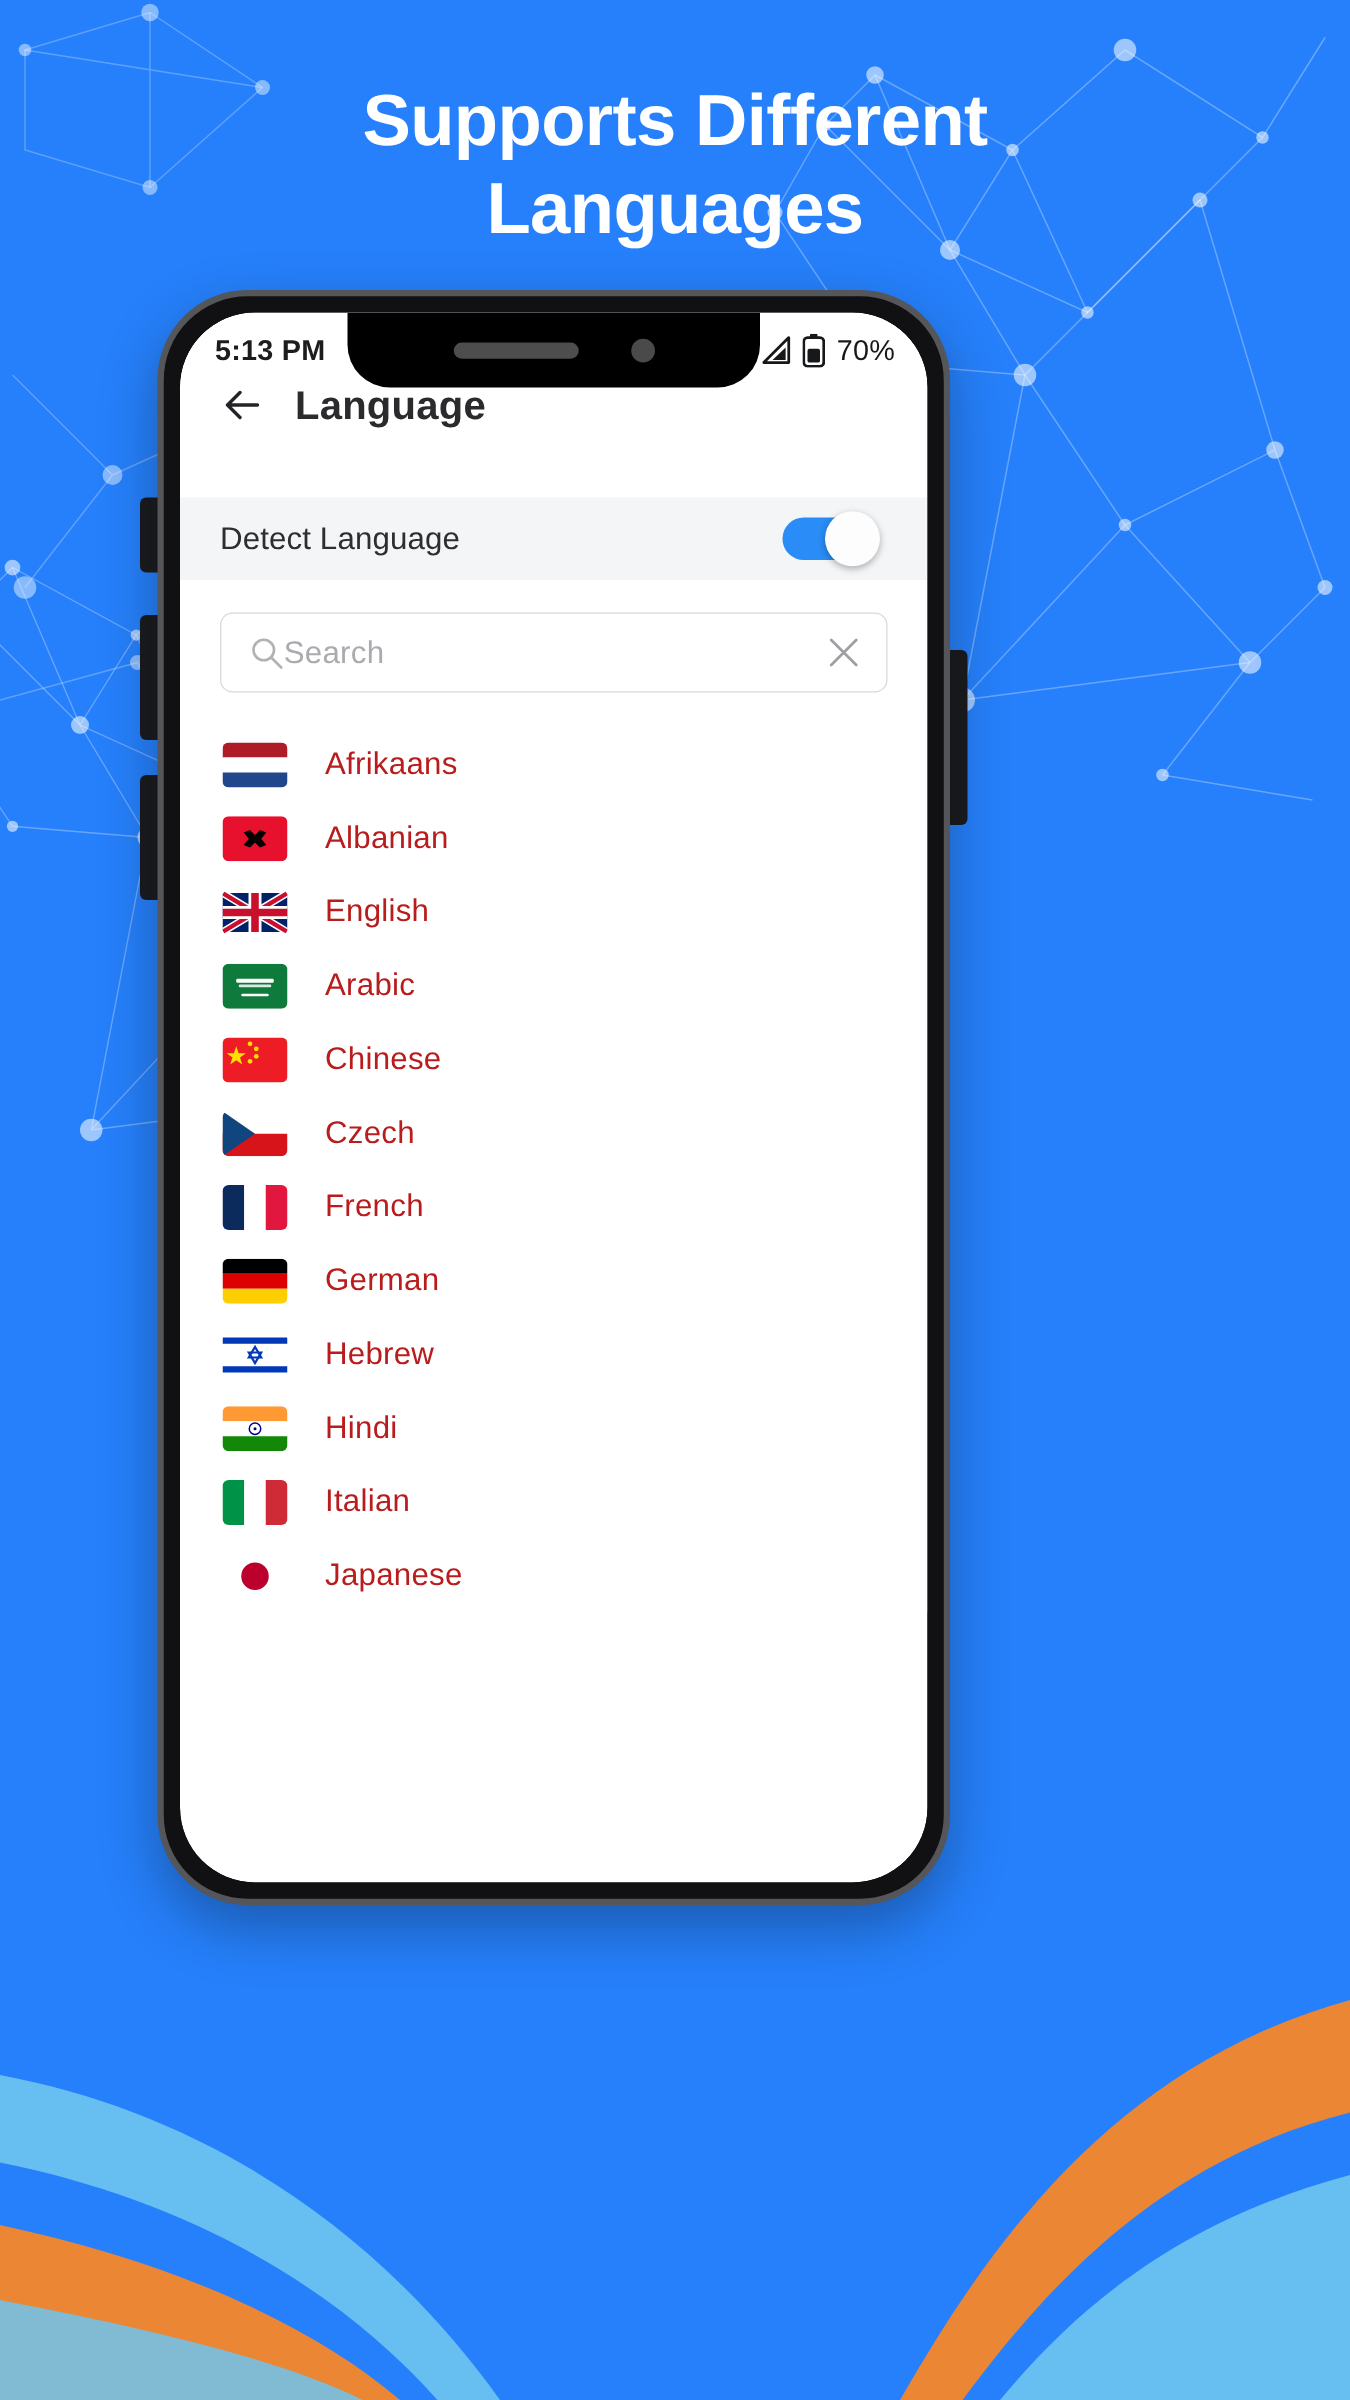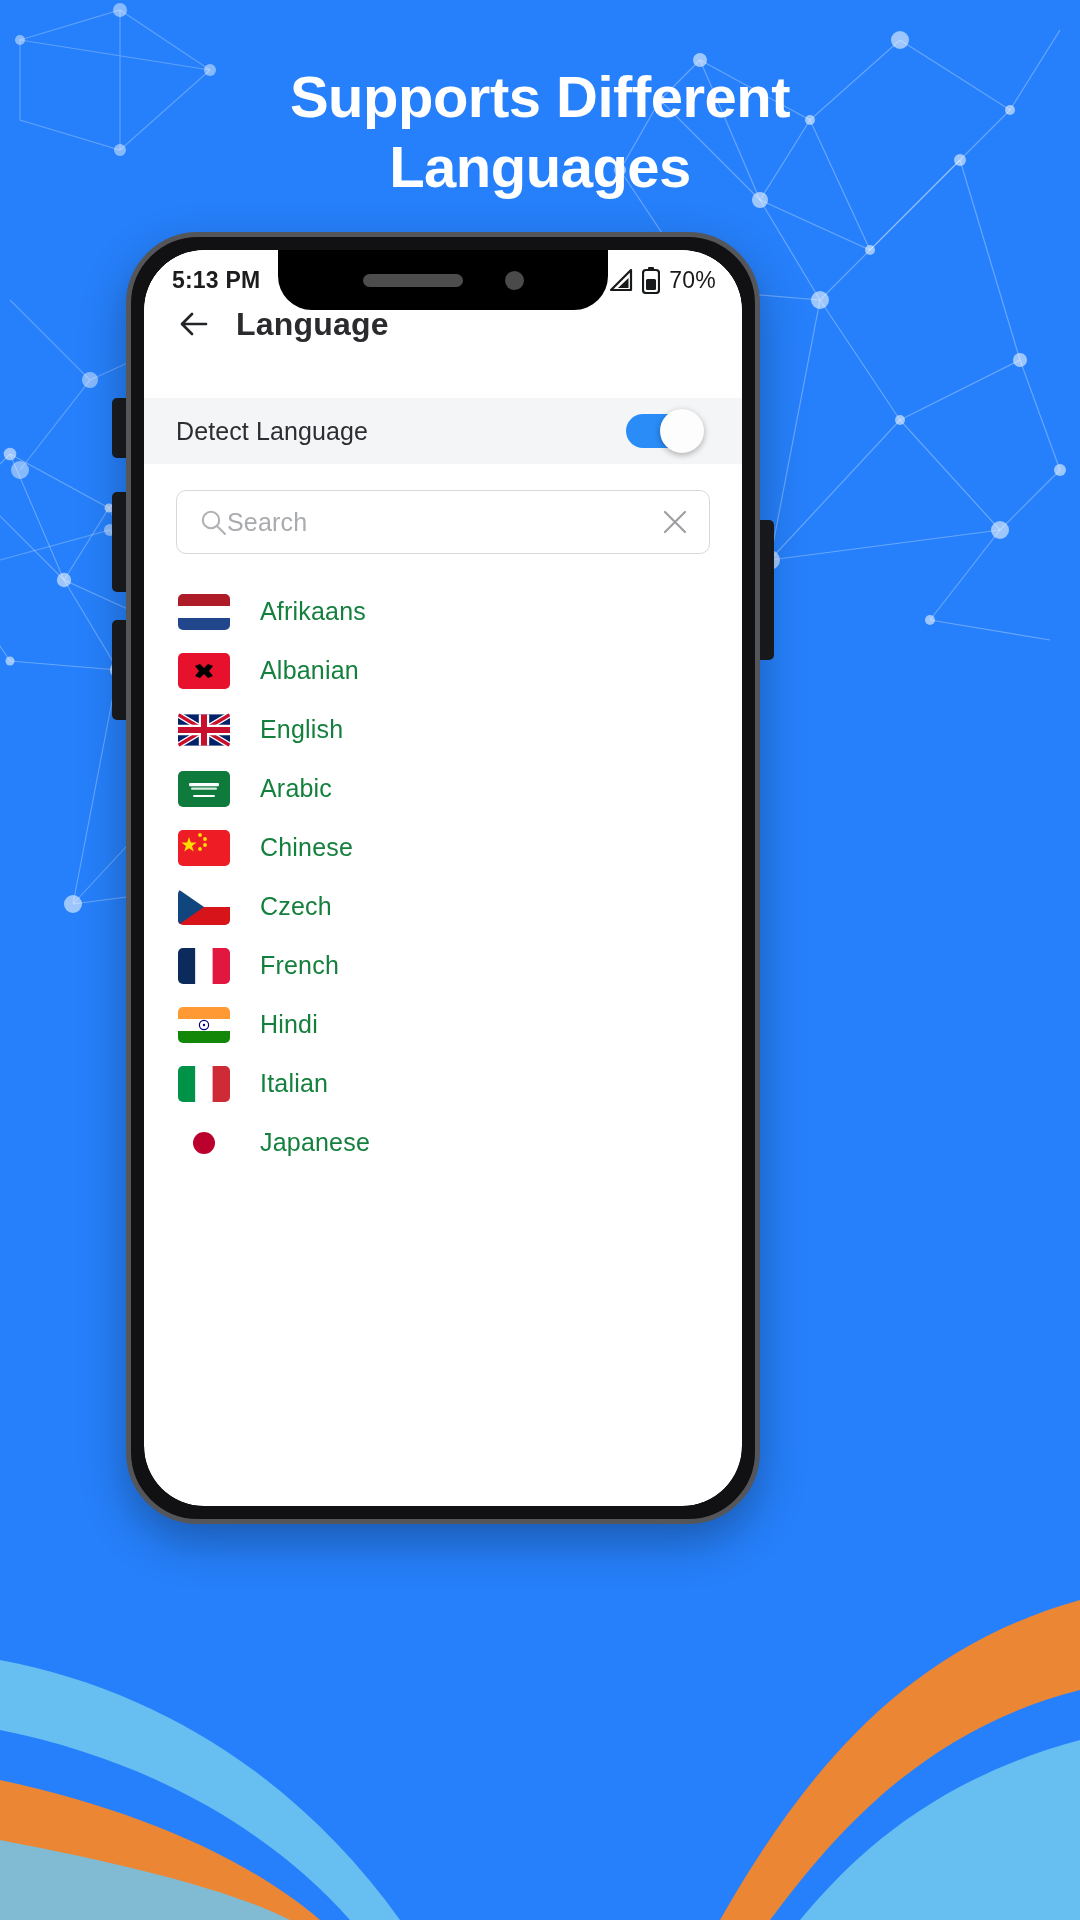--- a/index.html
+++ b/index.html
@@ -201,21 +201,21 @@
   }
   .flag {
     width: 52px; height: 36px;
     border-radius: 5px;
     overflow: hidden;
     flex: none;
     display: block;
   }
   .lang-name {
     font-size: 25px;
-    color: #15803d;
+    color: #b91c1c;
     letter-spacing: .2px;
   }
 </style>
 </head>
 <body>
 
 <svg id="bg-net" viewBox="0 0 1080 1920" preserveAspectRatio="none">
   <defs>
     <g id="netgrp">
       <g stroke="#ffffff" stroke-opacity="0.30" stroke-width="1.2" fill="none">
@@ -414,21 +414,41 @@
 
         <div class="lang-row">
           <svg class="flag" viewBox="0 0 52 36">
             <rect width="17.4" height="36" fill="#0b2b5c"></rect>
             <rect x="17.4" width="17.2" height="36" fill="#ffffff"></rect>
             <rect x="34.6" width="17.4" height="36" fill="#e1173f"></rect>
           </svg>
           <span class="lang-name">French</span>
         </div>
 
-
+        <div class="lang-row">
+          <svg class="flag" viewBox="0 0 52 36">
+            <rect width="52" height="12" fill="#000000"></rect>
+            <rect y="12" width="52" height="12" fill="#dd0000"></rect>
+            <rect y="24" width="52" height="12" fill="#ffce00"></rect>
+          </svg>
+          <span class="lang-name">German</span>
+        </div>
+
+        <div class="lang-row">
+          <svg class="flag" viewBox="0 0 52 36">
+            <rect width="52" height="36" fill="#ffffff"></rect>
+            <rect y="4" width="52" height="5" fill="#0038b8"></rect>
+            <rect y="27" width="52" height="5" fill="#0038b8"></rect>
+            <g fill="none" stroke="#0038b8" stroke-width="1.7">
+              <path d="M26 11.5 L31 20 L21 20 Z"></path>
+              <path d="M26 24.5 L21 16 L31 16 Z"></path>
+            </g>
+          </svg>
+          <span class="lang-name">Hebrew</span>
+        </div>
 
         <div class="lang-row">
           <svg class="flag" viewBox="0 0 52 36">
             <rect width="52" height="12" fill="#ff9933"></rect>
             <rect y="12" width="52" height="12" fill="#ffffff"></rect>
             <rect y="24" width="52" height="12" fill="#138808"></rect>
             <circle cx="26" cy="18" r="4.6" fill="none" stroke="#000080" stroke-width="1.2"></circle>
             <circle cx="26" cy="18" r="1.2" fill="#000080"></circle>
           </svg>
           <span class="lang-name">Hindi</span>

